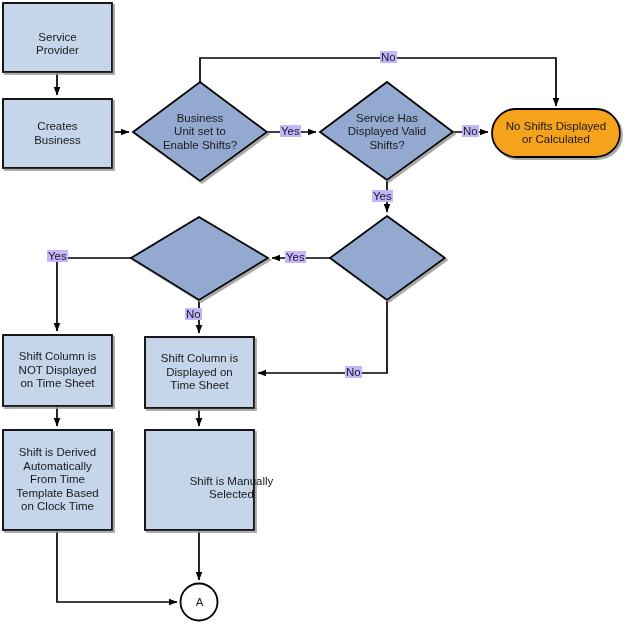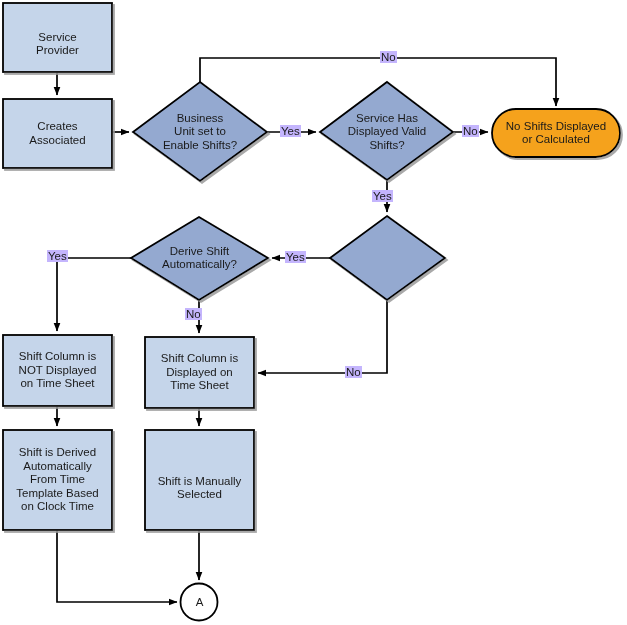--- a/index.html
+++ b/index.html
@@ -116,52 +116,50 @@
 
     <rect x="145" y="430" width="109" height="100" fill="#c5d5ea" stroke="#000000" stroke-width="1.8" filter="url(#softshadow)"></rect>
 
     <circle cx="199" cy="602" r="18.5" fill="#ffffff" stroke="#000000" stroke-width="1.8"></circle>
   </svg>
 
   <div class="node-label" style="left:3px;  top:3px;   width:109px; height:66px;margin-top:8px;">Service
 Provider</div>
 
   <div class="node-label" style="left:3px;  top:99px;  width:109px; height:69px;">Creates
-Associated</div>
+Business</div>
 
   <div class="node-label" style="left:132px; top:100px; width:136px; height:64px;">Business
 Unit set to
 Enable Shifts?</div>
 
   <div class="node-label" style="left:316px; top:100px; width:142px; height:64px;">Service Has
 Displayed Valid
 Shifts?</div>
 
   <div class="node-label" style="left:492px; top:109px; width:128px; height:48px;">No Shifts Displayed
 or Calculated</div>
 
 
-  <div class="node-label" style="left:131px; top:233px; width:137px; height:50px;">Derive Shift
-Automatically?</div>
 
   <div class="node-label" style="left:3px;  top:335px; width:109px; height:71px;">Shift Column is
 NOT Displayed
 on Time Sheet</div>
 
   <div class="node-label" style="left:145px; top:337px; width:109px; height:71px;">Shift Column is
 Displayed on
 Time Sheet</div>
 
   <div class="node-label" style="left:3px;  top:430px; width:109px; height:100px;border-radius:10px;">Shift is Derived
 Automatically
 From Time
 Template Based
 on Clock Time</div>
 
-  <div class="node-label" style="left:145px; top:430px; width:109px; height:116px;">Shift is Manually
+  <div class="node-label" style="left:145px; top:430px; width:109px; height:116px;padding-left:32px;">Shift is Manually
 Selected</div>
 
   <div class="node-label" style="left:181px; top:584px; width:37px; height:37px;">A</div>
 
   <div class="edge-label" style="left:380px; top:51px;">No</div>
 
   <div class="edge-label" style="left:280px; top:125px;">Yes</div>
 
   <div class="edge-label" style="left:462px; top:125px;">No</div>
 

